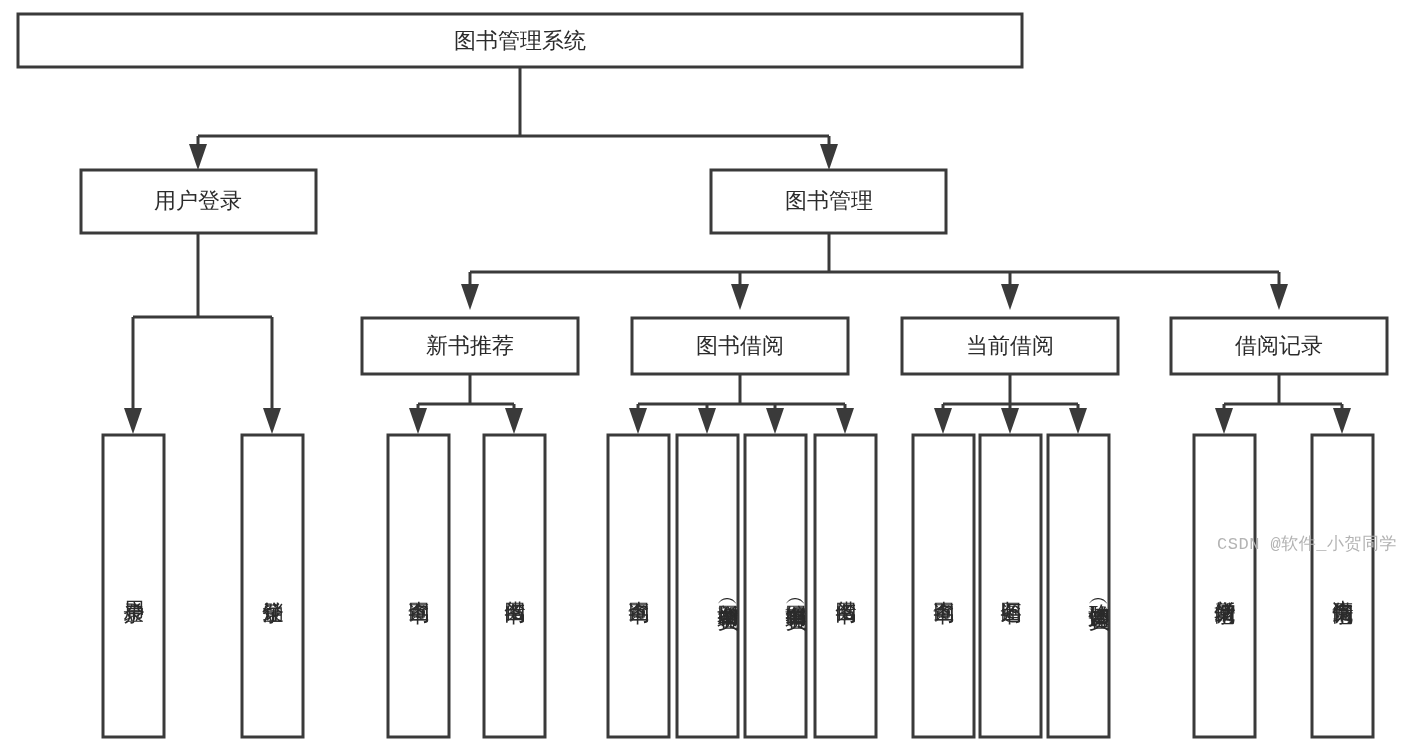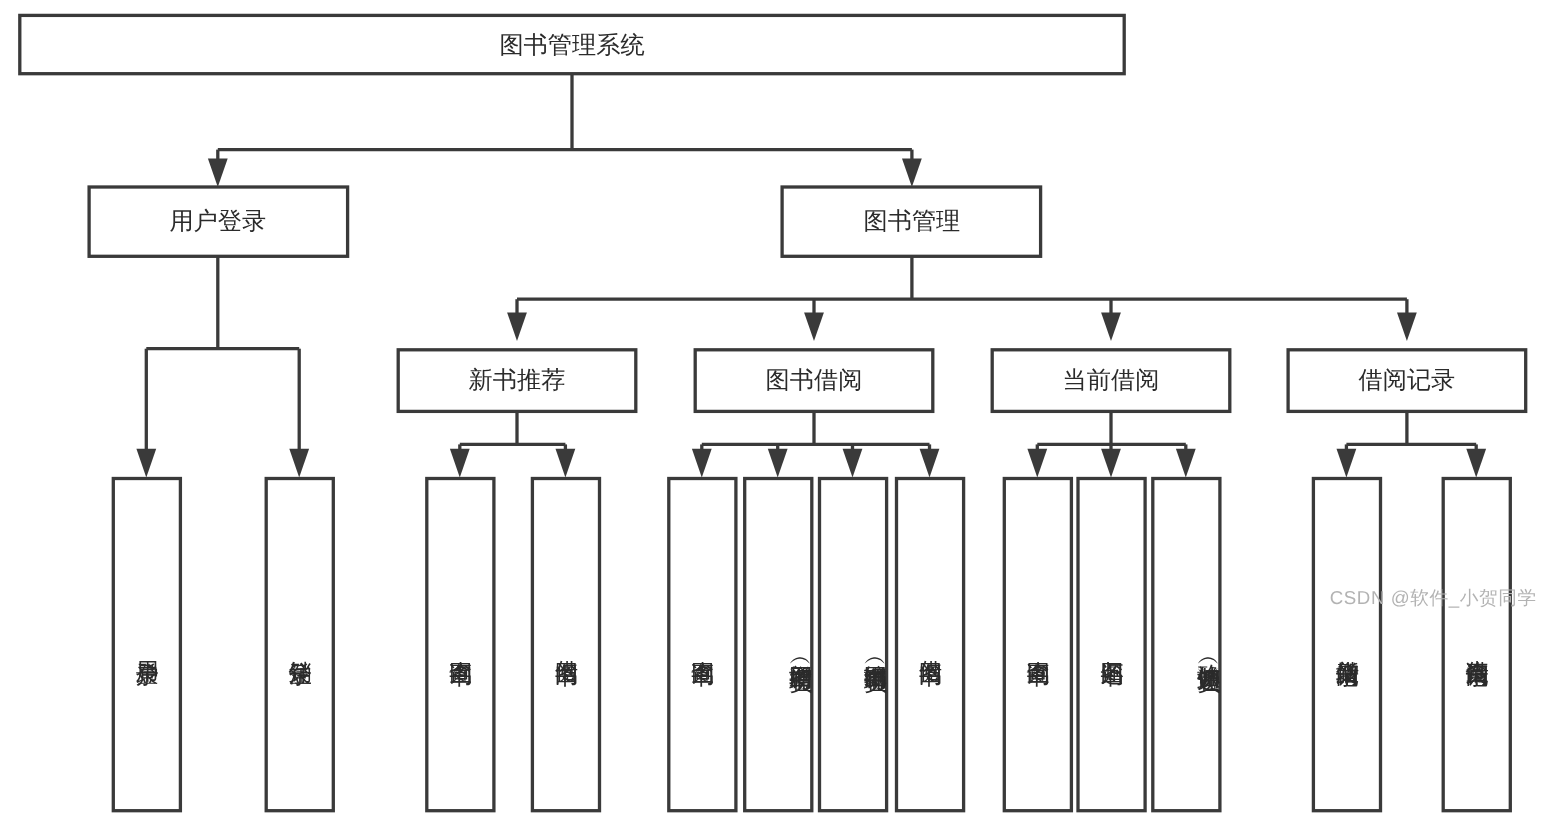--- a/index.html
+++ b/index.html
@@ -60,21 +60,21 @@
     letter-spacing: 1px;
     line-height: 1;
     white-space: nowrap;
     text-align: center;
     pointer-events: none;
   }
   .watermark {
     position: absolute;
     right: 8px;
     bottom: 6px;
-    font-family: Liberation Sans, sans-serif;
+    font-family: Liberation Mono, monospace;
     font-size: 17px;
     color: #b3b3b3;
     letter-spacing: 0.5px;
     white-space: nowrap;
   }
 </style>
 </head>
 <body>
 
 <div id="diagram-root">

